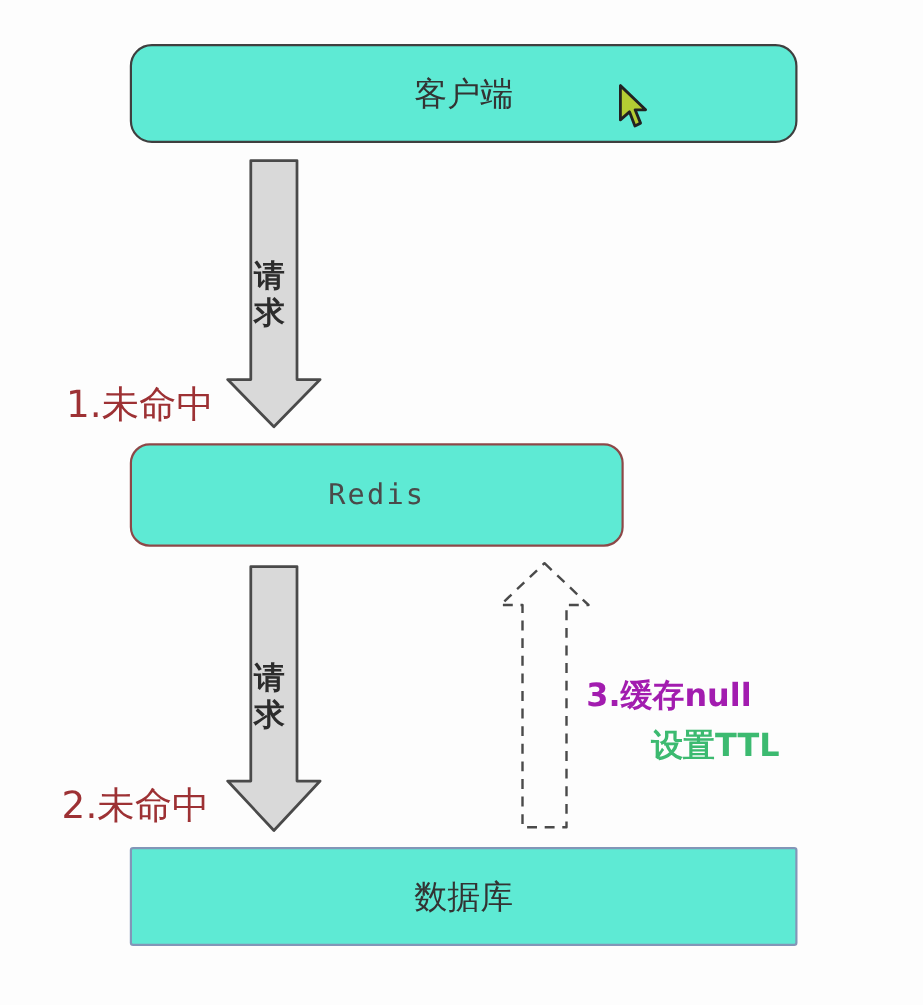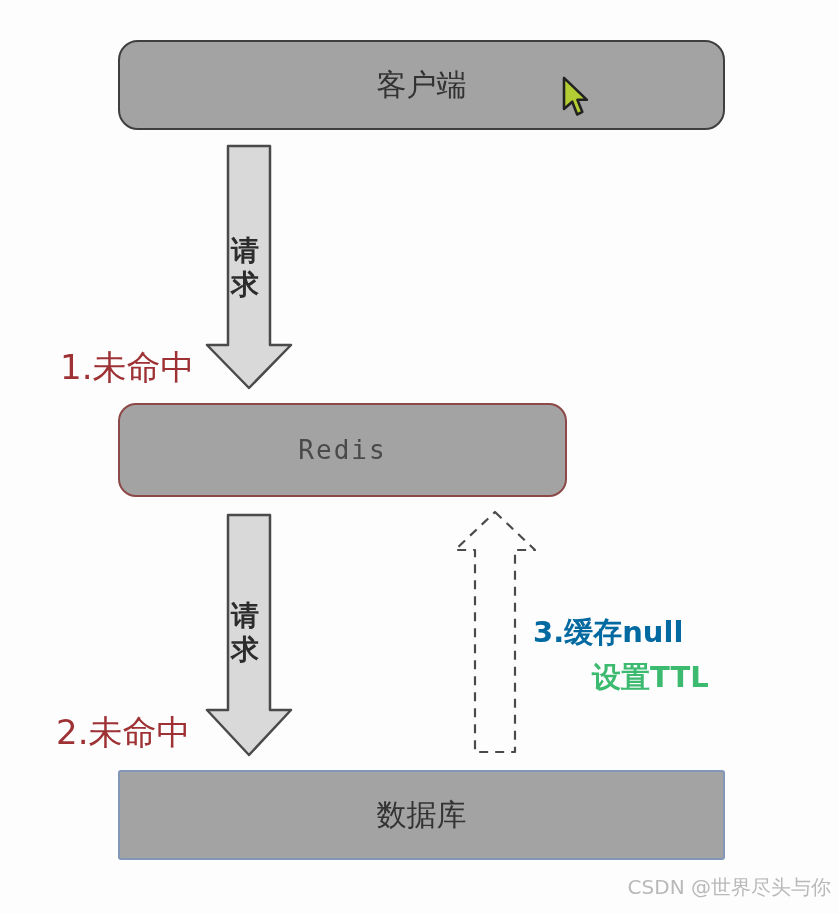--- a/index.html
+++ b/index.html
@@ -5,21 +5,21 @@
   html,body { margin:0; padding:0; background:#fff; }
   .stage {
     position:relative; width:839px; height:914px;
     background:var(--bg, #fdfdfd);
     font-family:"DejaVu Sans", sans-serif;
     overflow:hidden;
   }
   .layer { position:absolute; left:0; top:0; width:839px; height:914px; }
 
   .box {
-    position:absolute; background:#a3a3a3;
+    position:absolute; background:#5eead4;
     display:flex; align-items:center; justify-content:center;
     font-size:30px; color:var(--label-text, #333333);
   }
   .box-client {
     left:118px; top:40px; width:603px; height:86px;
     border:2.5px solid var(--client-border, #3f3f3f); border-radius:20px;
   }
   .box-redis {
     left:118px; top:403px; width:445px; height:90px;
     border:2px solid var(--redis-border, #8d4848); border-radius:18px;
@@ -41,21 +41,21 @@
 
   .miss {
     position:absolute; font-size:34px; font-weight:400;
     color:var(--red-label, #9d3134);
   }
   .miss-1 { left:60px; top:345px; }
   .miss-2 { left:56px; top:710px; }
 
   .step3-line1 {
     position:absolute; left:533px; top:613px;
-    font-size:29px; font-weight:600; color:#0369a1;
+    font-size:29px; font-weight:600; color:#a21caf;
   }
   .step3-line2 {
     position:absolute; left:567px; top:658px;
     font-size:29px; font-weight:600;
     color:var(--green-label, #3cba70);
     margin-left:25px;
   }
 
   .watermark {
     position:absolute; right:8px; top:874px;
@@ -104,15 +104,14 @@
   </svg>
 
   <div class="vtext vtext-1">请求</div>
   <div class="vtext vtext-2">请求</div>
 
   <div class="miss miss-1">1.未命中</div>
   <div class="miss miss-2">2.未命中</div>
   <div class="step3-line1">3.缓存null</div>
   <div class="step3-line2">设置TTL</div>
 
-  <div class="watermark">CSDN @世界尽头与你</div>
 
 </div>
 
 </body></html>

